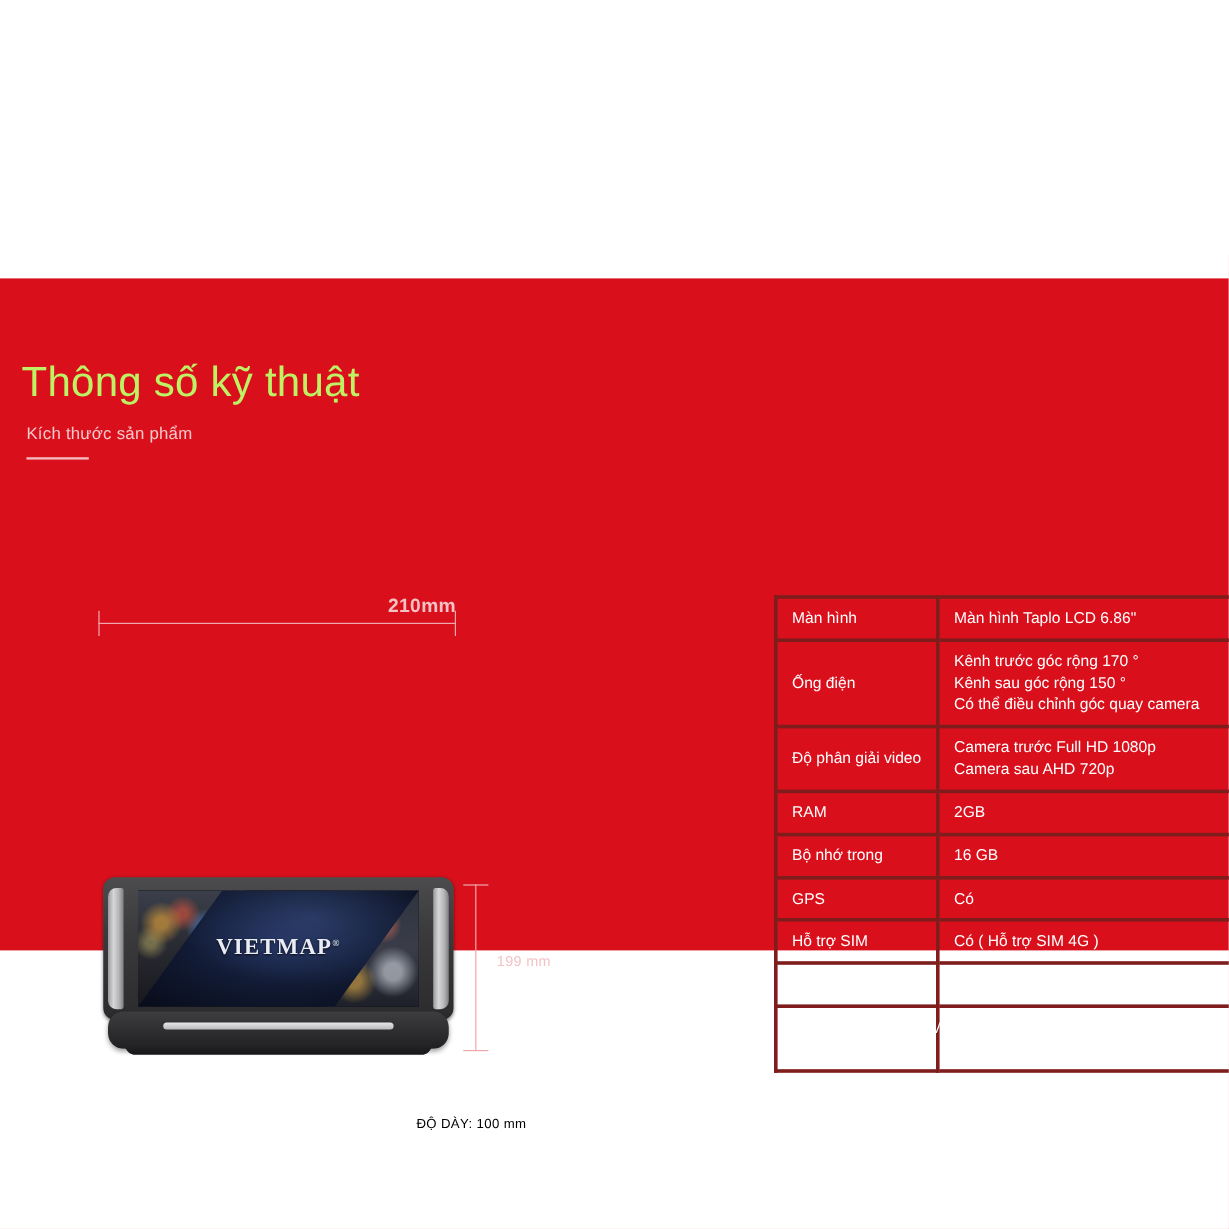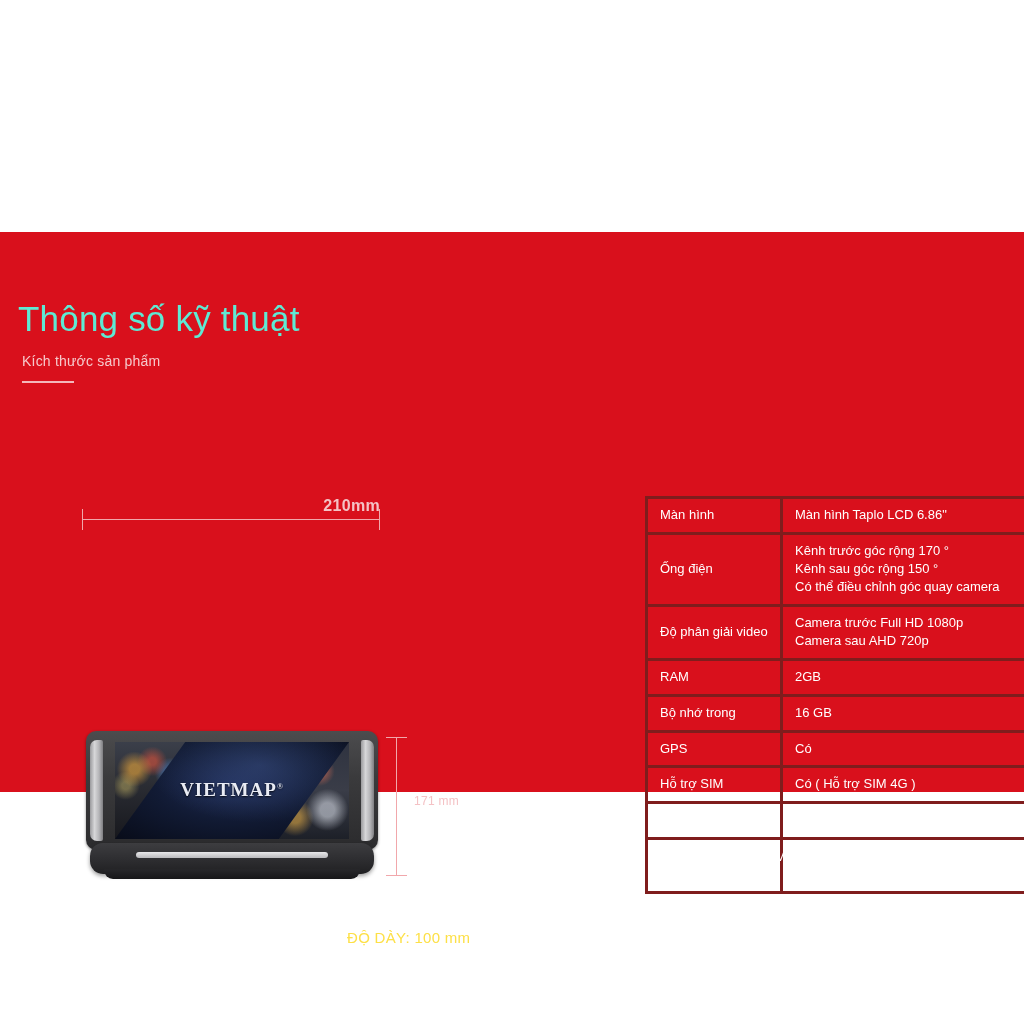--- a/index.html
+++ b/index.html
@@ -28,21 +28,21 @@
   
   #heading-block {
     position: absolute;
     left: 18px;
     top: 68px;
     width: 560px;
   }
   #page-title {
     font-size: 35px;
     font-weight: 400;
-    color: #5eead4;
+    color: #bef264;
     letter-spacing: 0.2px;
     line-height: 1.1;
     margin: 0;
     white-space: nowrap;
   }
   #page-subtitle {
     font-size: 14px;
     color: #f6c9cb;
     margin: 14px 0 0 4px;
     letter-spacing: 0.2px;
@@ -272,22 +272,22 @@
     display: flex;
     align-items: center;
     gap: 12px;
   }
   #thickness-swatch {
     width: 22px;
     height: 22px;
     background: #ffffff;
   }
   #thickness-label {
-    font-size: 15px;
-    color: #fde047;
+    font-size: 11px;
+    color: #000000;
     letter-spacing: 0.3px;
     white-space: nowrap;
   }
 
   
   #spec-table {
     position: absolute;
     left: 645px;
     top: 264px;
     width: 400px;
@@ -335,21 +335,21 @@
       <div class="dim-label">210mm</div>
       <div class="cap-l"></div>
       <div class="rule"></div>
       <div class="cap-r"></div>
     </div>
 
     <div id="dim-height">
       <div class="cap-t"></div>
       <div class="rule"></div>
       <div class="cap-b"></div>
-      <div class="dim-label">171 mm</div>
+      <div class="dim-label">199 mm</div>
     </div>
 
     <div id="device">
       <div id="device-body">
         <div class="side-strip" id="side-strip-left"></div>
         <div class="side-strip" id="side-strip-right"></div>
         <div id="device-screen">
           <div class="scr-left"></div>
           <div class="scr-right"></div>
           <div class="scr-center"></div>

